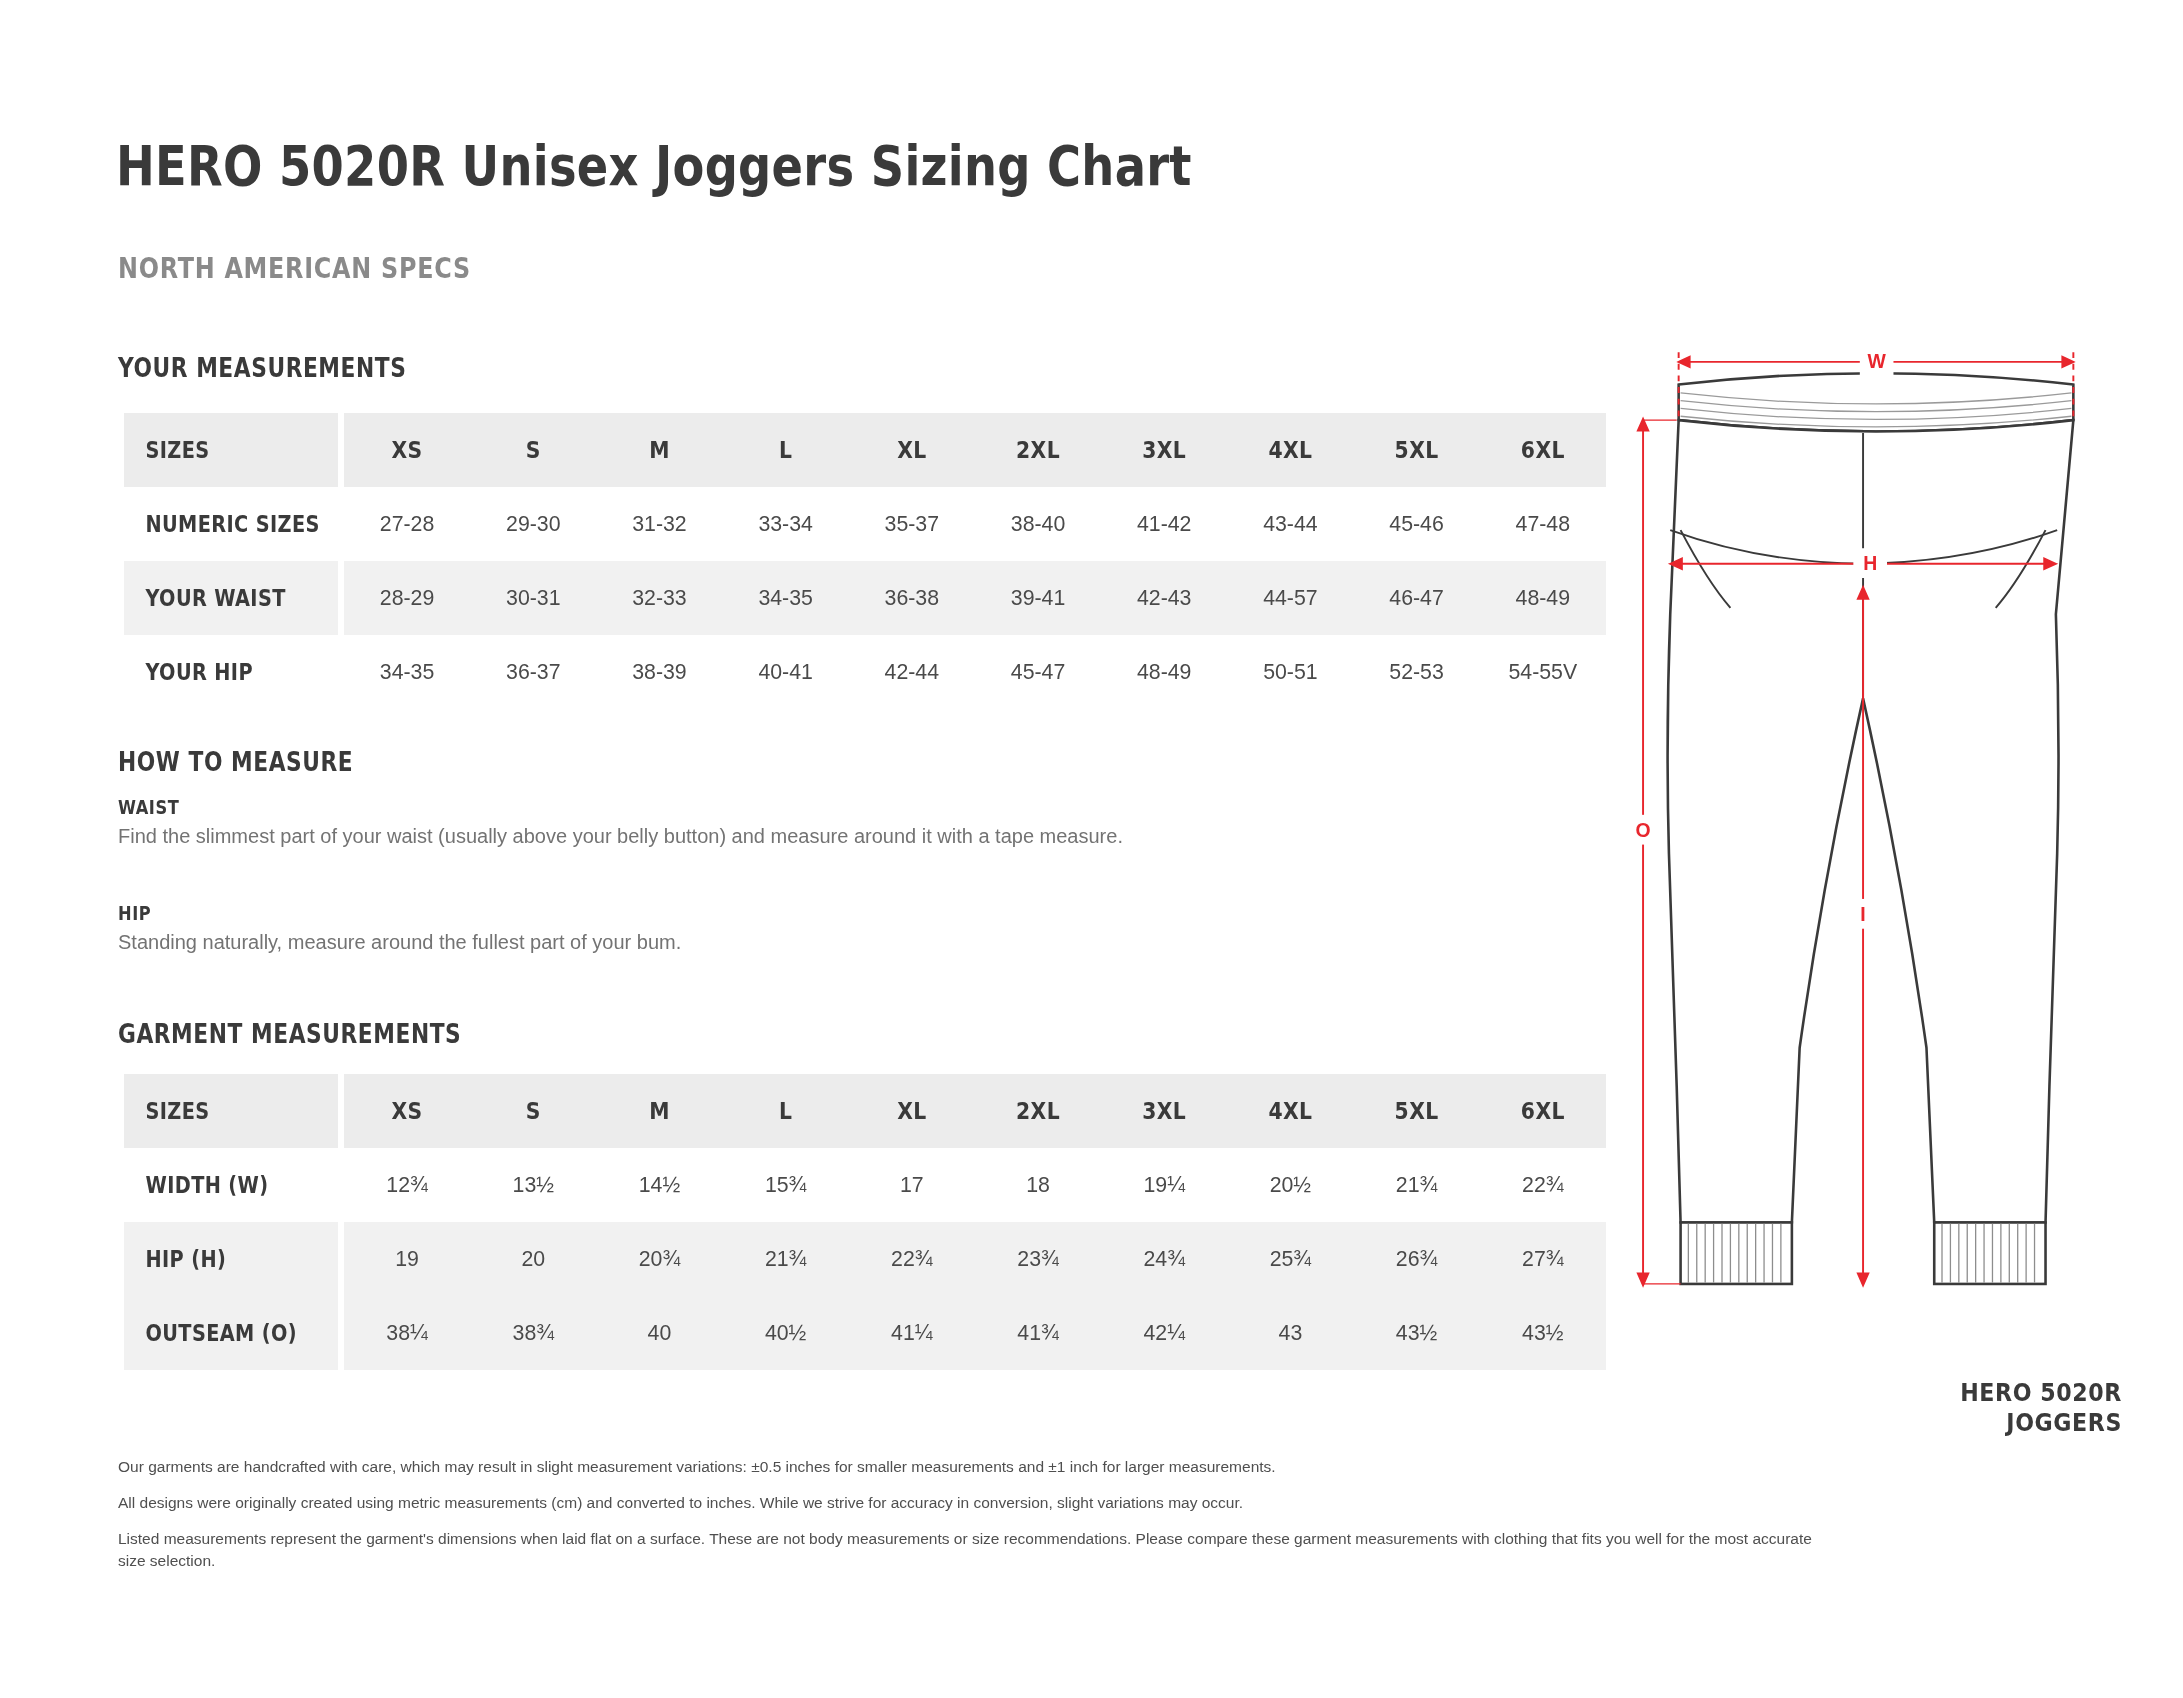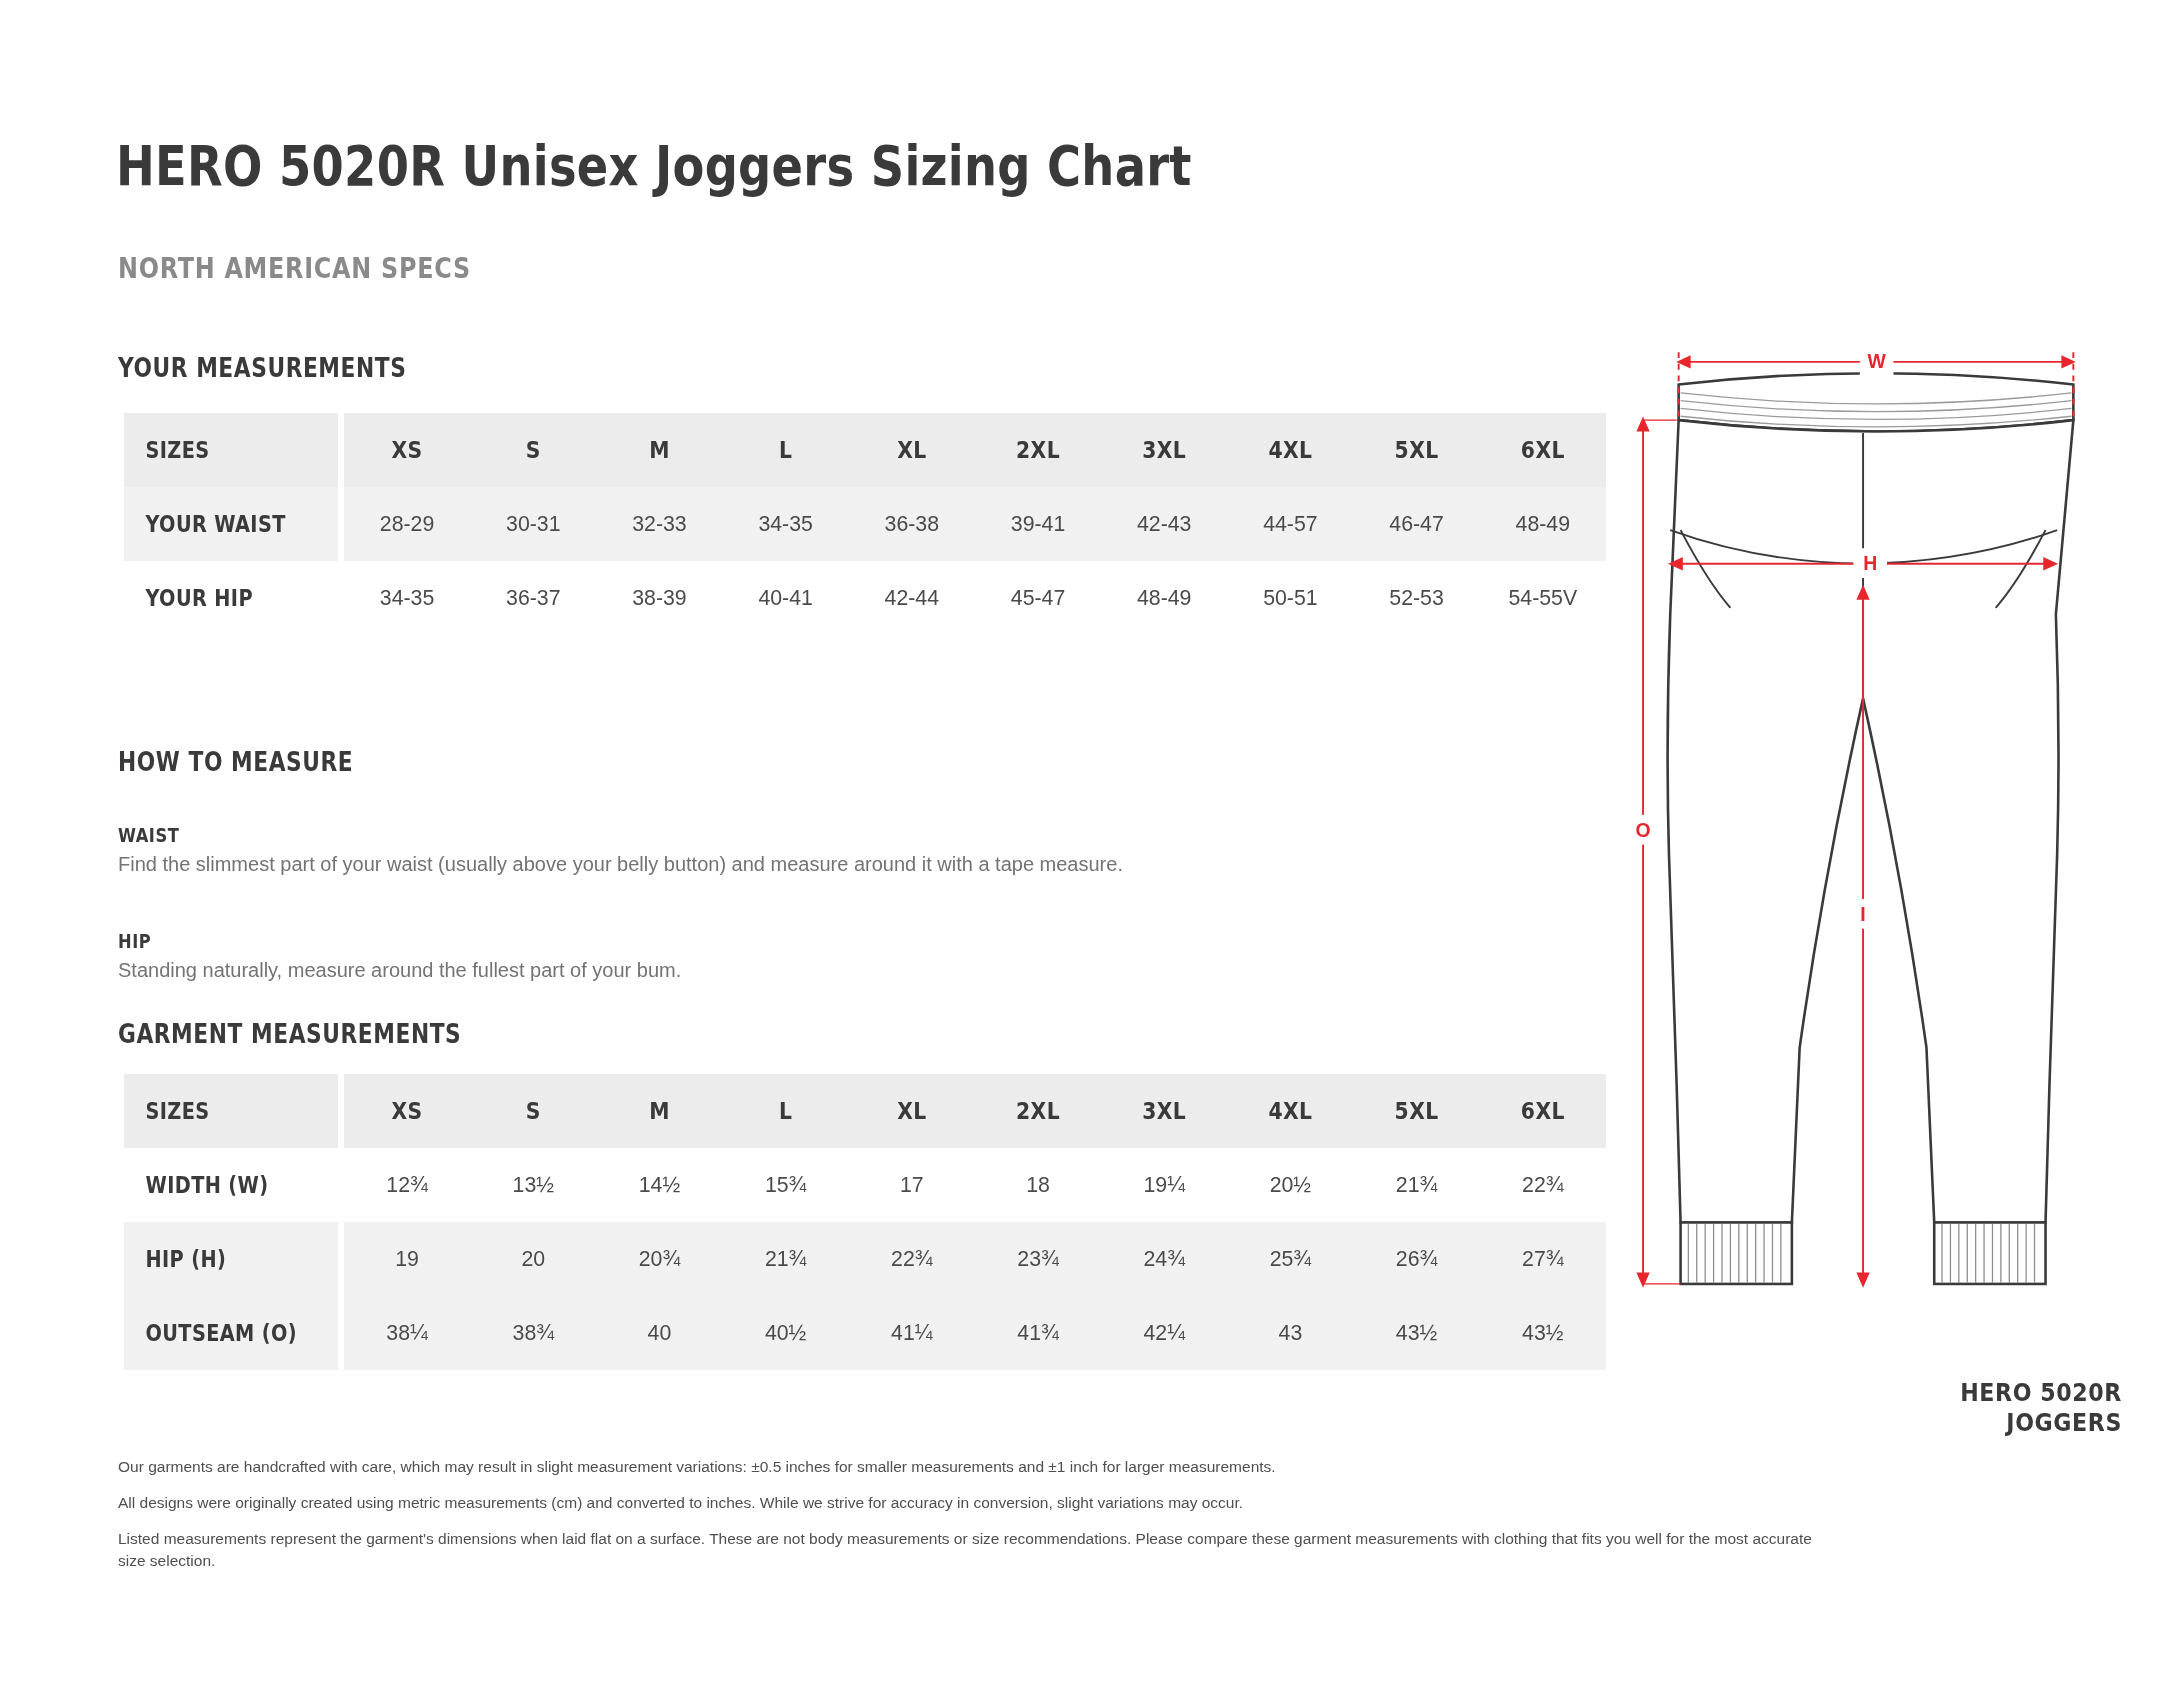--- a/index.html
+++ b/index.html
@@ -99,21 +99,21 @@
     font-size: 22.6px;
     letter-spacing: 0.4px;
     color: #3a3a3a;
     background: #ececec;
   }
   table.size-table tbody tr.odd td { background: #ffffff; }
   table.size-table tbody tr.even td { background: #f1f1f1; }
   table.size-table thead tr th { background: #ececec; }
 
   
-  .htm-block { position: absolute; left: 118px; margin-top: 28px; }
+  .htm-block { position: absolute; left: 118px; }
   .htm-label {
     font-family: "DejaVu Sans Condensed", "Liberation Sans Narrow", "Liberation Sans", sans-serif;
     font-weight: bold;
     font-size: 19px;
     letter-spacing: 0.6px;
     color: #3a3a3a;
     transform: scaleX(0.95);
     transform-origin: left center;
     margin-bottom: 3.9px;
   }
@@ -196,20 +196,33 @@
         <th>L</th>
         <th>XL</th>
         <th>2XL</th>
         <th>3XL</th>
         <th>4XL</th>
         <th>5XL</th>
         <th>6XL</th>
       </tr>
     </thead>
     <tbody>
+      <tr class="odd">
+        <td class="rowhead">NUMERIC SIZES</td>
+        <td>27-28</td>
+        <td>29-30</td>
+        <td>31-32</td>
+        <td>33-34</td>
+        <td>35-37</td>
+        <td>38-40</td>
+        <td>41-42</td>
+        <td>43-44</td>
+        <td>45-46</td>
+        <td>47-48</td>
+      </tr>
       <tr class="even">
         <td class="rowhead">YOUR WAIST</td>
         <td>28-29</td>
         <td>30-31</td>
         <td>32-33</td>
         <td>34-35</td>
         <td>36-38</td>
         <td>39-41</td>
         <td>42-43</td>
         <td>44-57</td>

